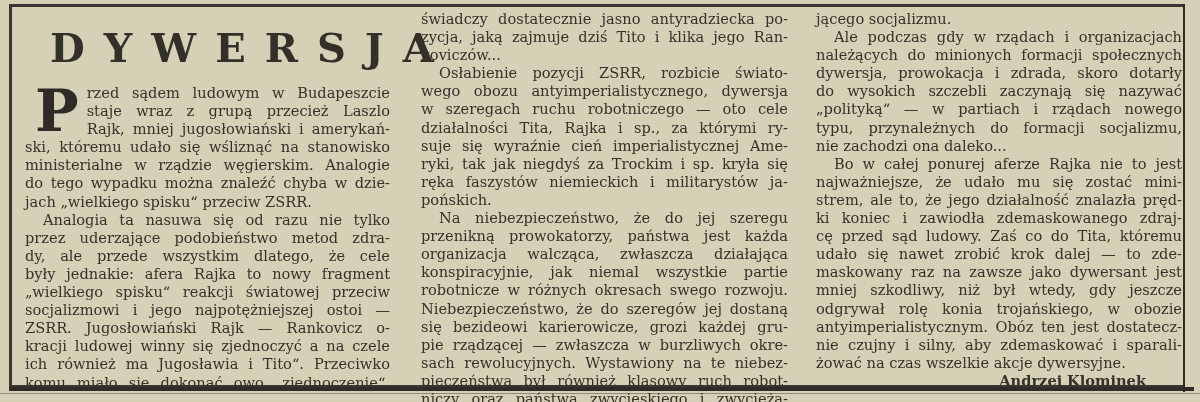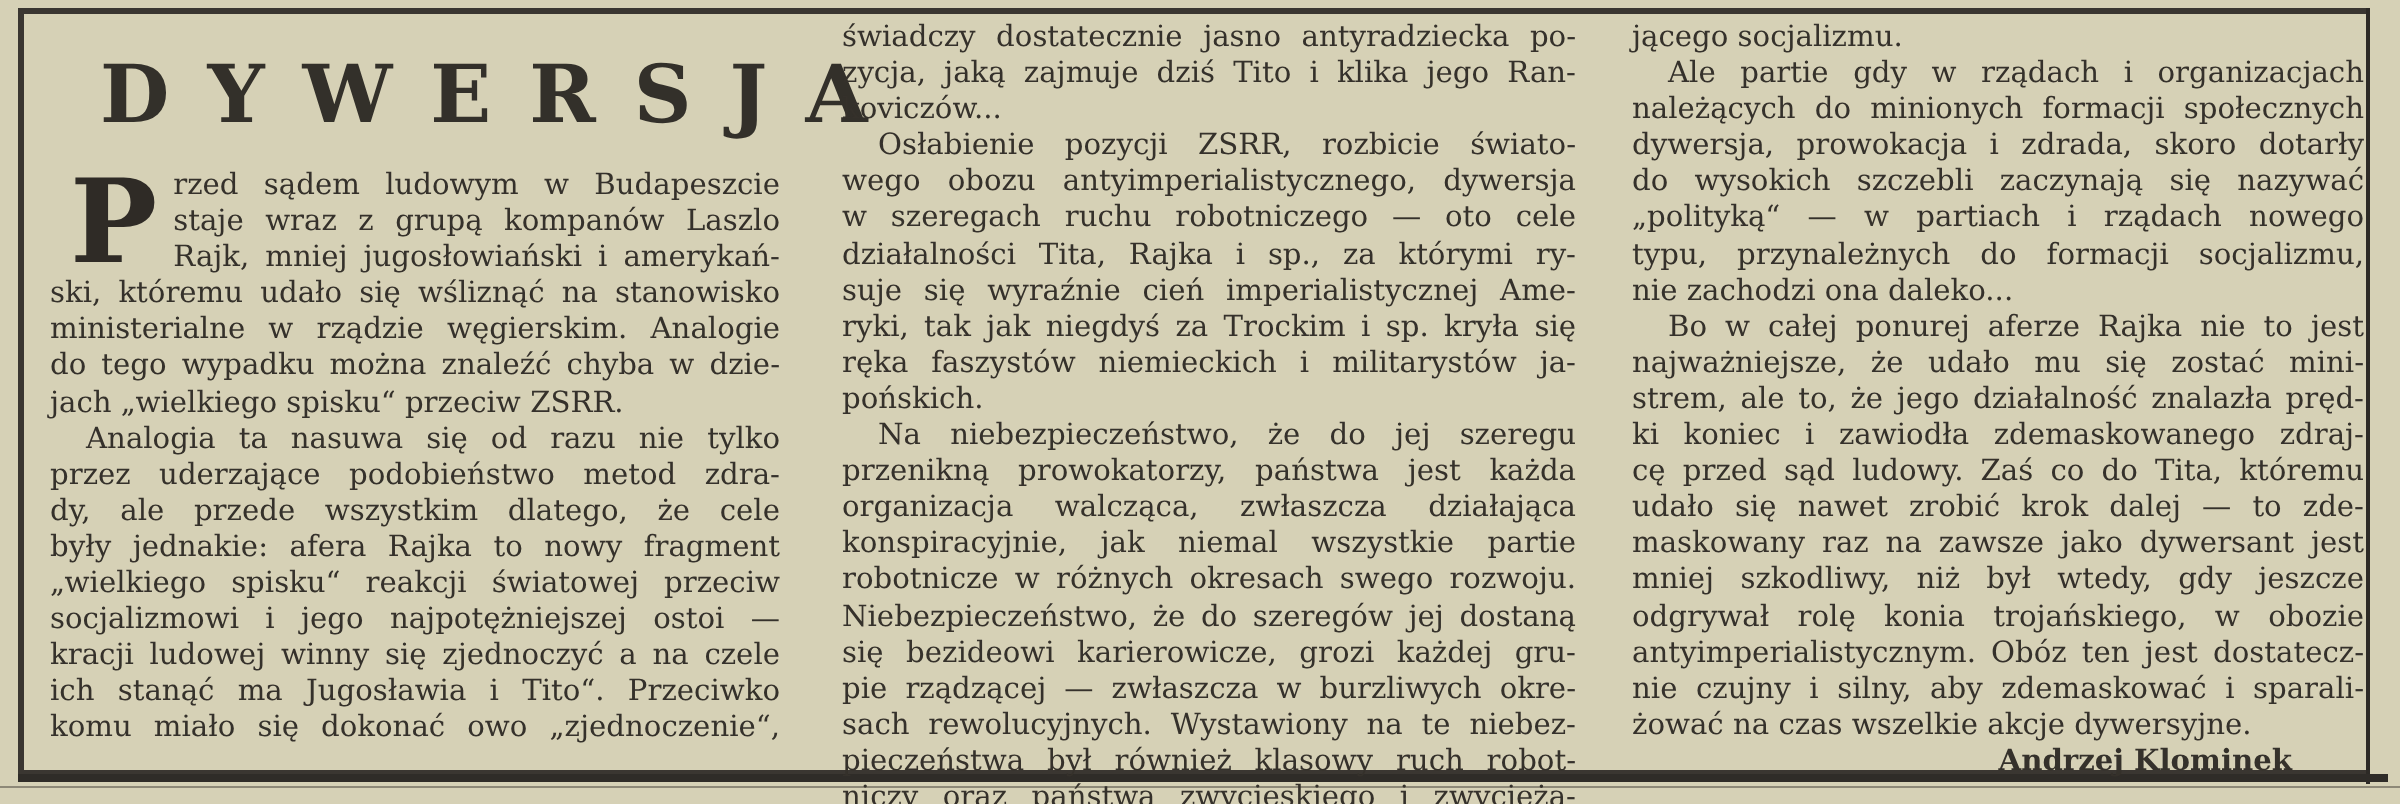--- a/index.html
+++ b/index.html
@@ -57,34 +57,35 @@
 <div class="frame"></div>
 <div class="frame-right"></div>
 <div class="bottom-rule"></div>
 <div class="bottom-rule2"></div>
 
 <div class="title">DYWERSJA</div>
 
 <div class="col col1">
   <span class="dropcap">P</span>
   <span class="line">rzed sądem ludowym w Budapeszcie</span>
-  <span class="line">staje wraz z grupą kompanów Laszlo</span>
+  <span class="line">staje wraz z grupą przecież Laszlo</span>
   <span class="line">Rajk, mniej jugosłowiański i amerykań-</span>
   <span class="line" style="clear:left">ski, któremu udało się wśliznąć na stanowisko</span>
   <span class="line">ministerialne w rządzie węgierskim. Analogie</span>
   <span class="line">do tego wypadku można znaleźć chyba w dzie-</span>
   <span class="line last">jach „wielkiego spisku“ przeciw ZSRR.</span>
   <span class="line" style="padding-left:18px">Analogia ta nasuwa się od razu nie tylko</span>
   <span class="line">przez uderzające podobieństwo metod zdra-</span>
   <span class="line">dy, ale przede wszystkim dlatego, że cele</span>
   <span class="line">były jednakie: afera Rajka to nowy fragment</span>
   <span class="line">„wielkiego spisku“ reakcji światowej przeciw</span>
   <span class="line">socjalizmowi i jego najpotężniejszej ostoi —</span>
+  <span class="line">ZSRR. Jugosłowiański Rajk — Rankovicz o-</span>
   <span class="line">kracji ludowej winny się zjednoczyć a na czele</span>
-  <span class="line">ich stanąć ma Jugosławia i Tito“. Przeciwko</span>
+  <span class="line">ich również ma Jugosławia i Tito“. Przeciwko</span>
   <span class="line">komu miało się dokonać owo „zjednoczenie“,</span>
 </div>
 
 <div class="col col2">
   <span class="line">świadczy dostatecznie jasno antyradziecka po-</span>
   <span class="line">zycja, jaką zajmuje dziś Tito i klika jego Ran-</span>
   <span class="line last">koviczów...</span>
   <span class="line" style="padding-left:18px">Osłabienie pozycji ZSRR, rozbicie świato-</span>
   <span class="line">wego obozu antyimperialistycznego, dywersja</span>
   <span class="line">w szeregach ruchu robotniczego — oto cele</span>
@@ -101,21 +102,21 @@
   <span class="line">Niebezpieczeństwo, że do szeregów jej dostaną</span>
   <span class="line">się bezideowi karierowicze, grozi każdej gru-</span>
   <span class="line">pie rządzącej — zwłaszcza w burzliwych okre-</span>
   <span class="line">sach rewolucyjnych. Wystawiony na te niebez-</span>
   <span class="line">pieczeństwa był również klasowy ruch robot-</span>
   <span class="line">niczy oraz państwa zwycięskiego i zwycięża-</span>
 </div>
 
 <div class="col col3">
   <span class="line last">jącego socjalizmu.</span>
-  <span class="line" style="padding-left:18px">Ale partie gdy w rządach i organizacjach</span>
+  <span class="line" style="padding-left:18px">Ale podczas gdy w rządach i organizacjach</span>
   <span class="line">należących do minionych formacji społecznych</span>
   <span class="line">dywersja, prowokacja i zdrada, skoro dotarły</span>
   <span class="line">do wysokich szczebli zaczynają się nazywać</span>
   <span class="line">„polityką“ — w partiach i rządach nowego</span>
   <span class="line">typu, przynależnych do formacji socjalizmu,</span>
   <span class="line last">nie zachodzi ona daleko...</span>
   <span class="line" style="padding-left:18px">Bo w całej ponurej aferze Rajka nie to jest</span>
   <span class="line">najważniejsze, że udało mu się zostać mini-</span>
   <span class="line">strem, ale to, że jego działalność znalazła pręd-</span>
   <span class="line">ki koniec i zawiodła zdemaskowanego zdraj-</span>

